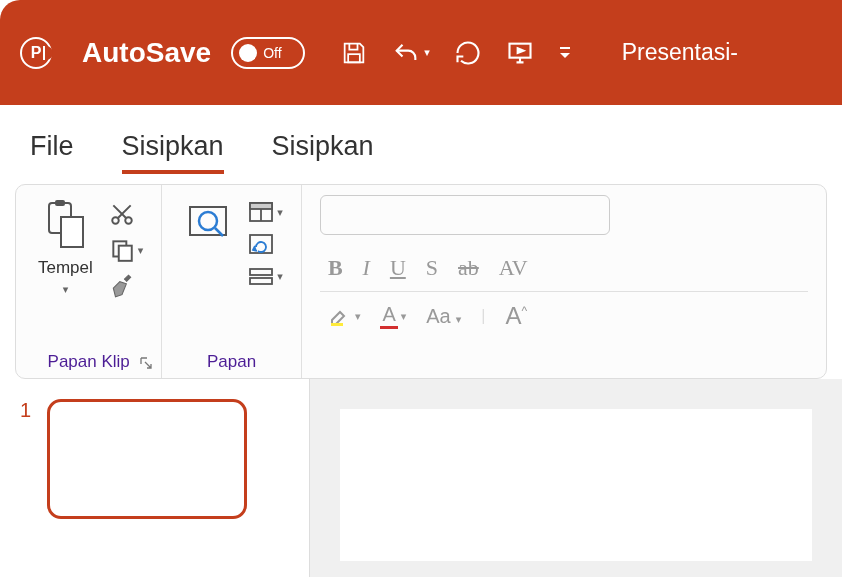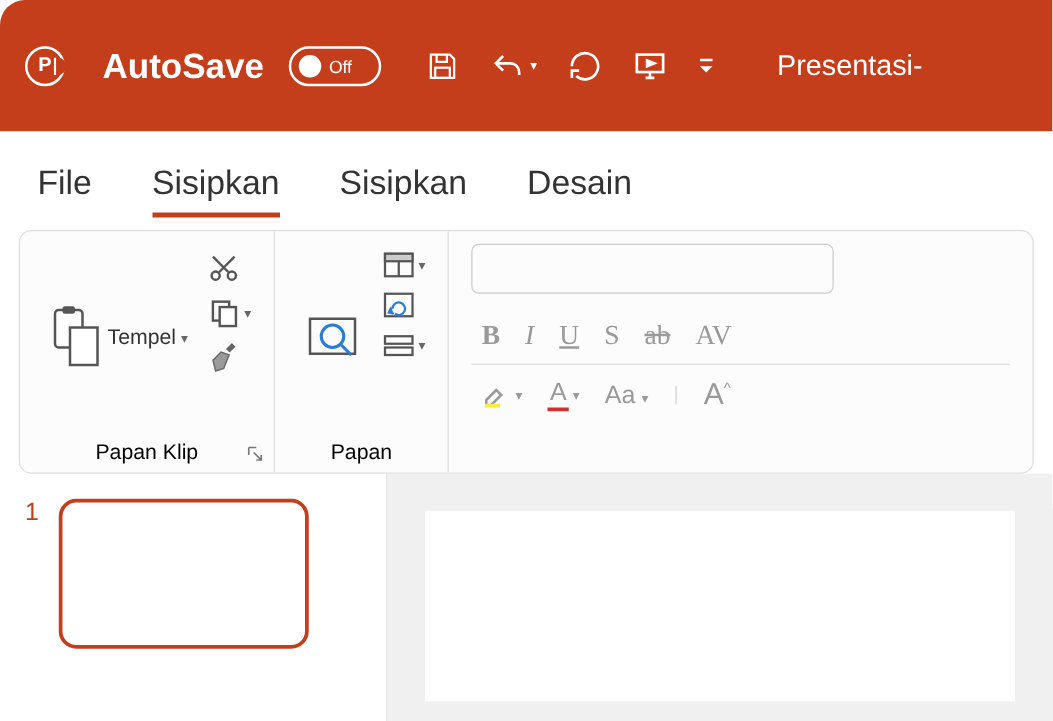--- a/index.html
+++ b/index.html
@@ -86,28 +86,29 @@
       padding: 10px 18px 6px 18px;
       border-right: 1px solid #e0e0e0;
       display: flex;
       flex-direction: column;
       position: relative;
     }
     .ribbon-group:last-child { border-right: none; flex: 1; }
     .group-label {
       text-align: center;
       font-size: 17px;
-      color: #000000;
+      color: #4c1d95;
       margin-top: auto;
       padding-top: 6px;
     }
     .group-content { display: flex; gap: 12px; flex: 1; }
     
     .big-btn {
       display: flex;
+      flex-direction: column;
       align-items: center;
       gap: 4px;
       cursor: pointer;
       padding: 4px;
     }
     .big-btn-label { font-size: 17px; color: #333; text-align: center; line-height: 1.3; }
     
     .small-col { display: flex; flex-direction: column; gap: 10px; justify-content: flex-start; padding-top: 6px; }
     .small-btn { cursor: pointer; display: flex; align-items: center; gap: 3px; }
     
@@ -206,21 +207,20 @@
       </svg>
     </div>
   </div>
   <span class="doc-name">Presentasi-</span>
 </div>
 
 <div class="tabs">
   <div class="tab">File</div>
   <div class="tab active">Sisipkan</div>
   <div class="tab">Sisipkan</div>
-  <div class="tab">Desain</div>
 </div>
 
 <div class="ribbon">
 
   <div class="ribbon-group">
     <div class="group-content">
       <div class="big-btn">
         <svg width="44" height="54" viewBox="0 0 44 54">
           <rect x="6" y="4" width="22" height="30" rx="3" fill="none" stroke="#555" stroke-width="2"></rect>
           <rect x="12" y="1" width="10" height="6" rx="2" fill="#555"></rect>

